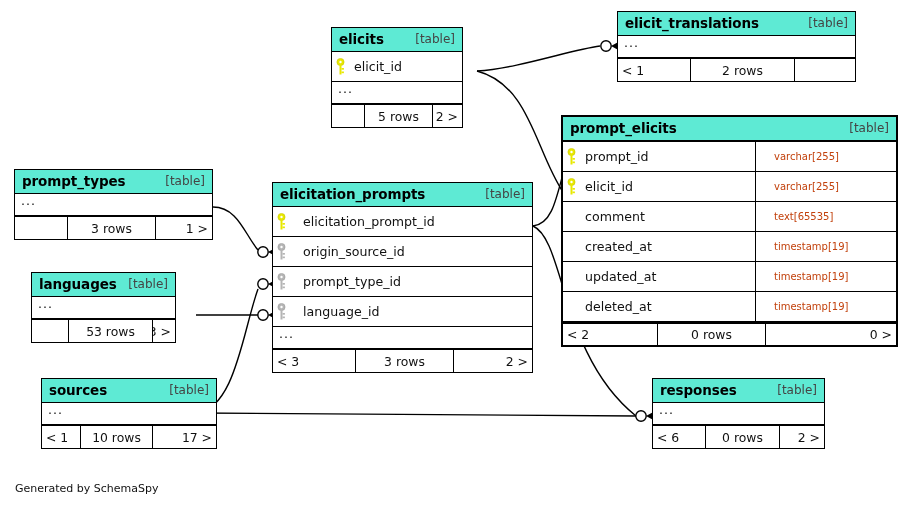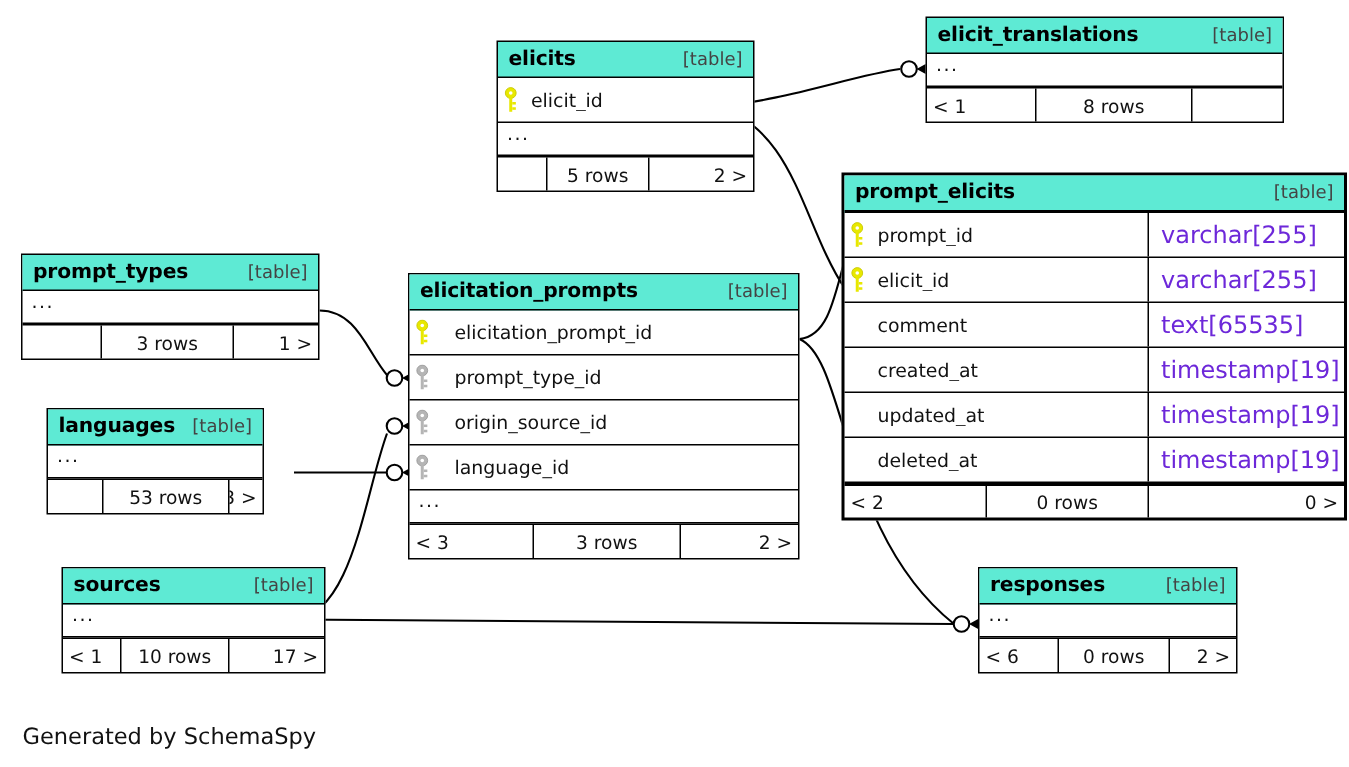--- a/index.html
+++ b/index.html
@@ -20,21 +20,21 @@
   .tbl.thick .thead{border-bottom:2px solid #000;}
   .tname{font-weight:bold;font-size:13.5px;color:#000;letter-spacing:-0.1px;}
   .ttag{font-size:12px;color:#444;}
 
   .row{display:flex;align-items:center;border-bottom:1px solid #000;
        box-sizing:border-box;height:30px;}
   .tbl.thick .row{border-bottom:1.6px solid #000;}
   .row:last-child{border-bottom:none;}
   .colname{flex:1;font-size:12.6px;color:#111;padding-left:6px;
            white-space:nowrap;overflow:hidden;}
-  .coltype{font-size:16px;color:#6d28d9;padding-left:8px;white-space:nowrap;}
+  .coltype{font-size:10px;color:#c2410c;padding-left:18px;white-space:nowrap;}
   .celldiv{border-left:1px solid #000;height:100%;display:flex;align-items:center;}
   .tbl.thick .celldiv{border-left:1.6px solid #000;}
 
   .ellip{font-size:12.6px;color:#111;padding-left:6px;letter-spacing:1px;
          line-height:1;position:relative;top:-3px;}
   .rowell{height:22px;}
 
   
   .keyicon{width:16px;min-width:16px;display:flex;align-items:center;
            justify-content:center;}
@@ -44,21 +44,21 @@
   .tfoot{display:flex;height:23px;border-top:1px solid #000;box-sizing:border-box;}
   .tbl.thick .tfoot{border-top:2px solid #000;}
   .fcell{display:flex;align-items:center;font-size:12.4px;color:#111;
          box-sizing:border-box;height:100%;overflow:hidden;white-space:nowrap;}
   .fcell + .fcell{border-left:1px solid #000;}
   .tbl.thick .fcell + .fcell{border-left:1.6px solid #000;}
   .f-left{justify-content:flex-start;padding-left:4px;}
   .f-center{justify-content:center;}
   .f-right{justify-content:flex-end;padding-right:4px;}
 
-  .credit{position:absolute;font-size:15px;color:#111;white-space:nowrap;}
+  .credit{position:absolute;font-size:11px;color:#111;white-space:nowrap;}
 </style>
 </head>
 <body>
 
 <div id="canvas">
 
   <svg id="edges" viewBox="0 0 899 511" xmlns="http://www.w3.org/2000/svg">
     <defs>
       <g id="crow">
         <path d="M0,0 L11,-6 L11,6 Z" fill="#000"></path>
@@ -103,21 +103,21 @@
       <use href="#crow" transform="translate(268,284)"></use>
 
       <circle cx="263" cy="315" r="5.2" fill="#fff" stroke="#000" stroke-width="1.4"></circle>
       <use href="#crow" transform="translate(268,315)"></use>
 
       <circle cx="641" cy="416" r="5.2" fill="#fff" stroke="#000" stroke-width="1.4"></circle>
       <use href="#crow" transform="translate(646,416)"></use>
     </g>
   </svg>
 
-  <div class="tbl" style="left:331px;top:27px;width:172px;">
+  <div class="tbl" style="left:331px;top:27px;width:132px;">
     <div class="thead">
       <span class="tname">elicits</span>
       <span class="ttag">[table]</span>
     </div>
     <div class="row">
       <span class="keyicon">
         <svg width="11" height="18" viewBox="0 0 11 18">
           <circle cx="5.5" cy="4" r="3.6" fill="#e8e800" stroke="#c8c800" stroke-width="0.6"></circle>
           <circle cx="5.5" cy="4" r="1.2" fill="#fff"></circle>
           <rect x="4.5" y="6.5" width="2" height="10" fill="#e8e800"></rect>
@@ -140,21 +140,21 @@
   <div class="tbl" style="left:617px;top:11px;width:239px;">
     <div class="thead">
       <span class="tname">elicit_translations</span>
       <span class="ttag">[table]</span>
     </div>
     <div class="row rowell">
       <span class="ellip">...</span>
     </div>
     <div class="tfoot">
       <span class="fcell f-left" style="width:72px;">&lt; 1</span>
-      <span class="fcell f-center" style="width:104px;">8 rows</span>
+      <span class="fcell f-center" style="width:104px;">2 rows</span>
       <span class="fcell f-right" style="flex:1;"></span>
     </div>
   </div>
 
   <div class="tbl thick" style="left:561px;top:115px;width:337px;">
     <div class="thead" style="border-bottom-width:2px;">
       <span class="tname">prompt_elicits</span>
       <span class="ttag">[table]</span>
     </div>
 
@@ -239,34 +239,34 @@
     <div class="row">
       <span class="keyicon">
         <svg width="11" height="18" viewBox="0 0 11 18">
           <circle cx="5.5" cy="4" r="3.6" fill="#b5b5b5" stroke="#9a9a9a" stroke-width="0.6"></circle>
           <circle cx="5.5" cy="4" r="1.2" fill="#fff"></circle>
           <rect x="4.5" y="6.5" width="2" height="10" fill="#b5b5b5"></rect>
           <rect x="6.5" y="10" width="2.4" height="1.7" fill="#b5b5b5"></rect>
           <rect x="6.5" y="13.5" width="2.4" height="1.7" fill="#b5b5b5"></rect>
         </svg>
       </span>
-      <span class="colname" style="padding-left:14px;">prompt_type_id</span>
+      <span class="colname" style="padding-left:14px;">origin_source_id</span>
     </div>
 
     <div class="row">
       <span class="keyicon">
         <svg width="11" height="18" viewBox="0 0 11 18">
           <circle cx="5.5" cy="4" r="3.6" fill="#b5b5b5" stroke="#9a9a9a" stroke-width="0.6"></circle>
           <circle cx="5.5" cy="4" r="1.2" fill="#fff"></circle>
           <rect x="4.5" y="6.5" width="2" height="10" fill="#b5b5b5"></rect>
           <rect x="6.5" y="10" width="2.4" height="1.7" fill="#b5b5b5"></rect>
           <rect x="6.5" y="13.5" width="2.4" height="1.7" fill="#b5b5b5"></rect>
         </svg>
       </span>
-      <span class="colname" style="padding-left:14px;">origin_source_id</span>
+      <span class="colname" style="padding-left:14px;">prompt_type_id</span>
     </div>
 
     <div class="row">
       <span class="keyicon">
         <svg width="11" height="18" viewBox="0 0 11 18">
           <circle cx="5.5" cy="4" r="3.6" fill="#b5b5b5" stroke="#9a9a9a" stroke-width="0.6"></circle>
           <circle cx="5.5" cy="4" r="1.2" fill="#fff"></circle>
           <rect x="4.5" y="6.5" width="2" height="10" fill="#b5b5b5"></rect>
           <rect x="6.5" y="10" width="2.4" height="1.7" fill="#b5b5b5"></rect>
           <rect x="6.5" y="13.5" width="2.4" height="1.7" fill="#b5b5b5"></rect>

